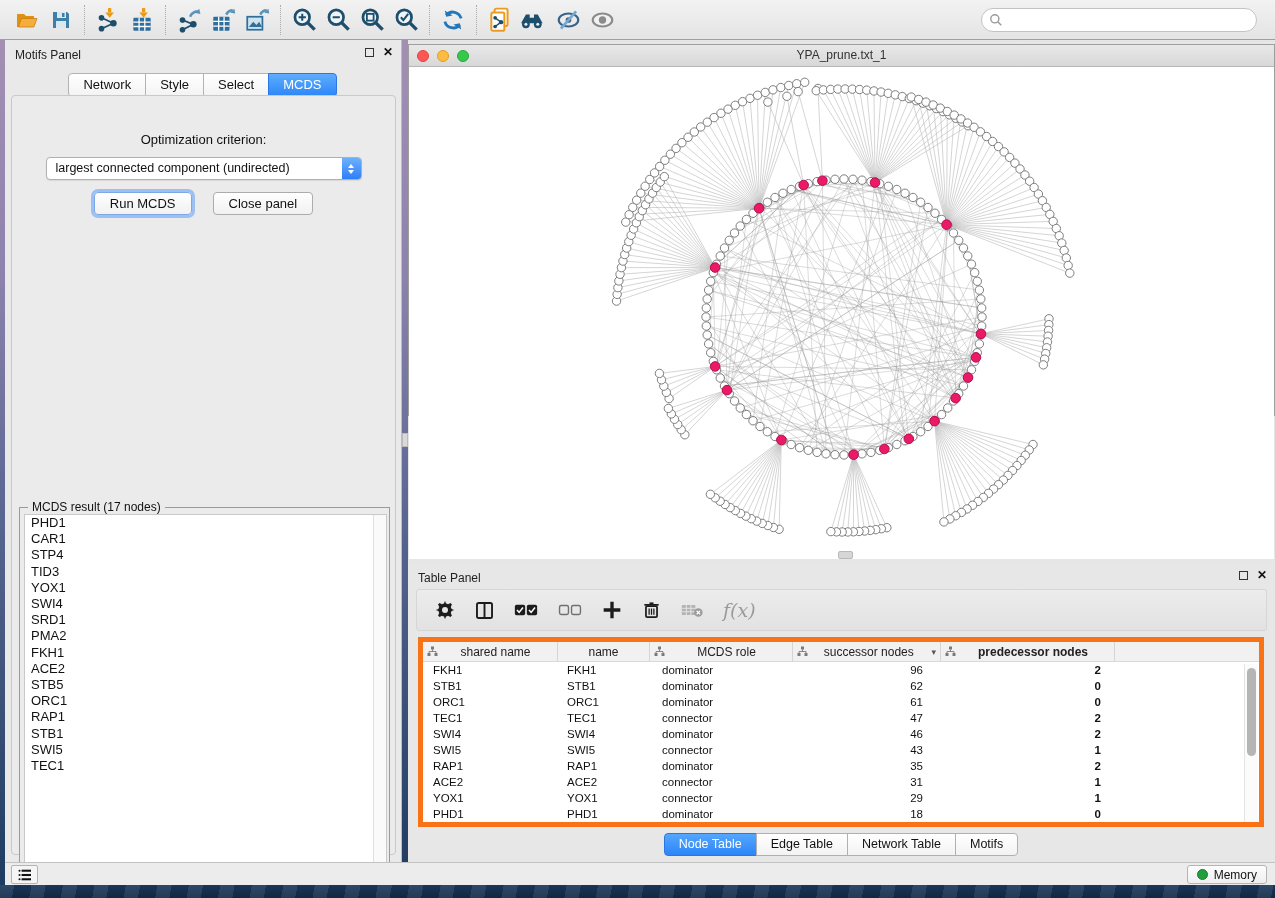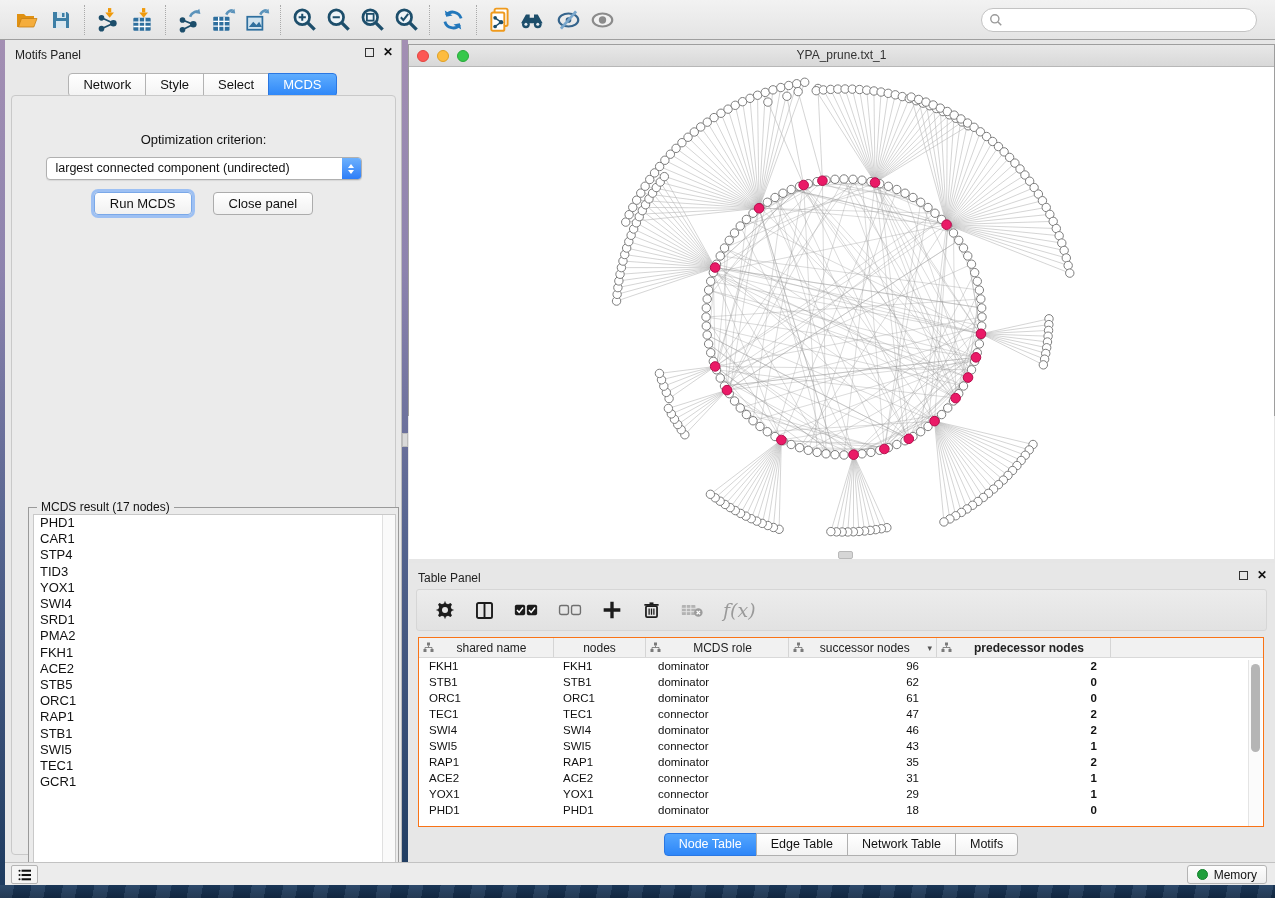--- a/index.html
+++ b/index.html
@@ -54,21 +54,21 @@
      align-items:center; justify-content:center; gap:2px; }
   .tri-up { width:0; height:0; border-left:3.5px solid transparent; border-right:3.5px solid transparent;
      border-bottom:4.5px solid #fff; }
   .tri-dn { width:0; height:0; border-left:3.5px solid transparent; border-right:3.5px solid transparent;
      border-top:4.5px solid #fff; }
   .btn-row { margin-top:12px; display:flex; justify-content:center; gap:21px; }
   .btn { height:23px; padding:0 15px; font-size:13px; color:#111;
      background:linear-gradient(#ffffff,#f1f1f1); border:1px solid #acacac; border-radius:4px; cursor:default; }
   .btn.focused { box-shadow:0 0 0 3px rgba(92,156,250,0.55); border-color:#7aa8e8; }
 
-  .fieldset { position:absolute; left:16px; top:411px; width:371px; height:372px;
+  .fieldset { position:absolute; left:7px; top:411px; width:371px; height:372px;
      border:1px solid #9a9a9a; background:#ebebeb; }
   .fieldset-label { position:absolute; left:8px; top:-8px; background:#ebebeb; padding:0 4px;
      font-size:12px; color:#111; }
   .mcds-list { position:absolute; left:4px; top:6px; width:363px; height:361px; background:#fff;
      border:1px solid #c9c9c9; overflow:hidden; }
   .mcds-scroll { position:absolute; right:0; top:0; width:13px; height:100%;
      background:#fafafa; border-left:1px solid #e0e0e0; }
   .mcds-item { font-size:13px; color:#111; line-height:16.2px; padding-left:6px; }
 
   
@@ -93,21 +93,21 @@
   
   .table-panel { position:absolute; left:0; top:523px; width:867px; height:299px; background:#e7e7e7; }
   .tp-head { position:relative; height:24px; }
   .tp-toolbar { position:absolute; left:8px; top:26px; width:851px; height:42px;
      background:linear-gradient(#ececec,#e2e2e2); border:1px solid #d6d6d6; border-radius:3px;
      display:flex; align-items:center; gap:20px; padding-left:18px; }
   .tp-tool { display:flex; align-items:center; justify-content:center; height:30px; cursor:default; }
   .fx { font-family:"DejaVu Serif", serif; font-style:italic; font-size:19px; color:#9a9a9a; }
 
   .tablewrap { position:absolute; left:10px; top:74px; width:846px; height:190px;
-     background:#fff; border:1px solid #f97316; overflow:hidden; }
+     background:#fff; border:5px solid #f97316; overflow:hidden; }
   .thead { display:flex; height:20px; background:#f1f1f1; border-bottom:1px solid #d9d9d9; }
   .th { display:flex; align-items:center; border-right:1px solid #d5d5d5; background:#f1f1f1;
      font-size:12px; color:#222; padding:0 4px; position:relative; }
   .th .lbl { flex:1; text-align:center; }
   .th .chev { font-size:9px; color:#555; margin-left:2px; }
   .trow { display:flex; height:16px; font-size:11.5px; color:#111; align-items:center; }
   .td { padding:0 4px; white-space:nowrap; overflow:hidden; }
   .c1 { width:135px; } .c2 { width:92px; } .c3 { width:143px; } .c4 { width:148px; } .c5 { width:174px;font-weight:bold; }
   .td.c1 { padding-left:10px; } .td.c2 { padding-left:9px; } .td.c3 { padding-left:12px; }
   .td.c4 { text-align:right; padding-right:18px; } .td.c5 { text-align:right; padding-right:14px; }
@@ -321,21 +321,20 @@
             <div class="mcds-item">SRD1</div>
             <div class="mcds-item">PMA2</div>
             <div class="mcds-item">FKH1</div>
             <div class="mcds-item">ACE2</div>
             <div class="mcds-item">STB5</div>
             <div class="mcds-item">ORC1</div>
             <div class="mcds-item">RAP1</div>
             <div class="mcds-item">STB1</div>
             <div class="mcds-item">SWI5</div>
             <div class="mcds-item">TEC1</div>
-            <div class="mcds-item">GCR1</div>
           </div>
       </div>
     </div>
   </div>
   <div class="divider-grip"></div>
 
   <div class="right">
 
     <div class="net-window">
       <div class="net-titlebar">
@@ -1078,21 +1077,21 @@
             <div class="th c1">
               <svg width="11" height="11" viewBox="0 0 11 11">
                 <rect x="4" y="0.5" width="3" height="3" fill="#7a7a7a"></rect>
                 <rect x="0.5" y="7" width="3" height="3" fill="#7a7a7a"></rect>
                 <rect x="7.5" y="7" width="3" height="3" fill="#7a7a7a"></rect>
                 <path d="M5.5 3.5v2M2 7V5.5h7V7" stroke="#7a7a7a" fill="none" stroke-width="0.9"></path>
               </svg>
               <span class="lbl">shared name</span>
             </div>
             <div class="th c2">
-              <span class="lbl">nodes</span>
+              <span class="lbl">name</span>
             </div>
             <div class="th c3">
               <svg width="11" height="11" viewBox="0 0 11 11">
                 <rect x="4" y="0.5" width="3" height="3" fill="#7a7a7a"></rect>
                 <rect x="0.5" y="7" width="3" height="3" fill="#7a7a7a"></rect>
                 <rect x="7.5" y="7" width="3" height="3" fill="#7a7a7a"></rect>
                 <path d="M5.5 3.5v2M2 7V5.5h7V7" stroke="#7a7a7a" fill="none" stroke-width="0.9"></path>
               </svg>
               <span class="lbl">MCDS role</span>
             </div>

